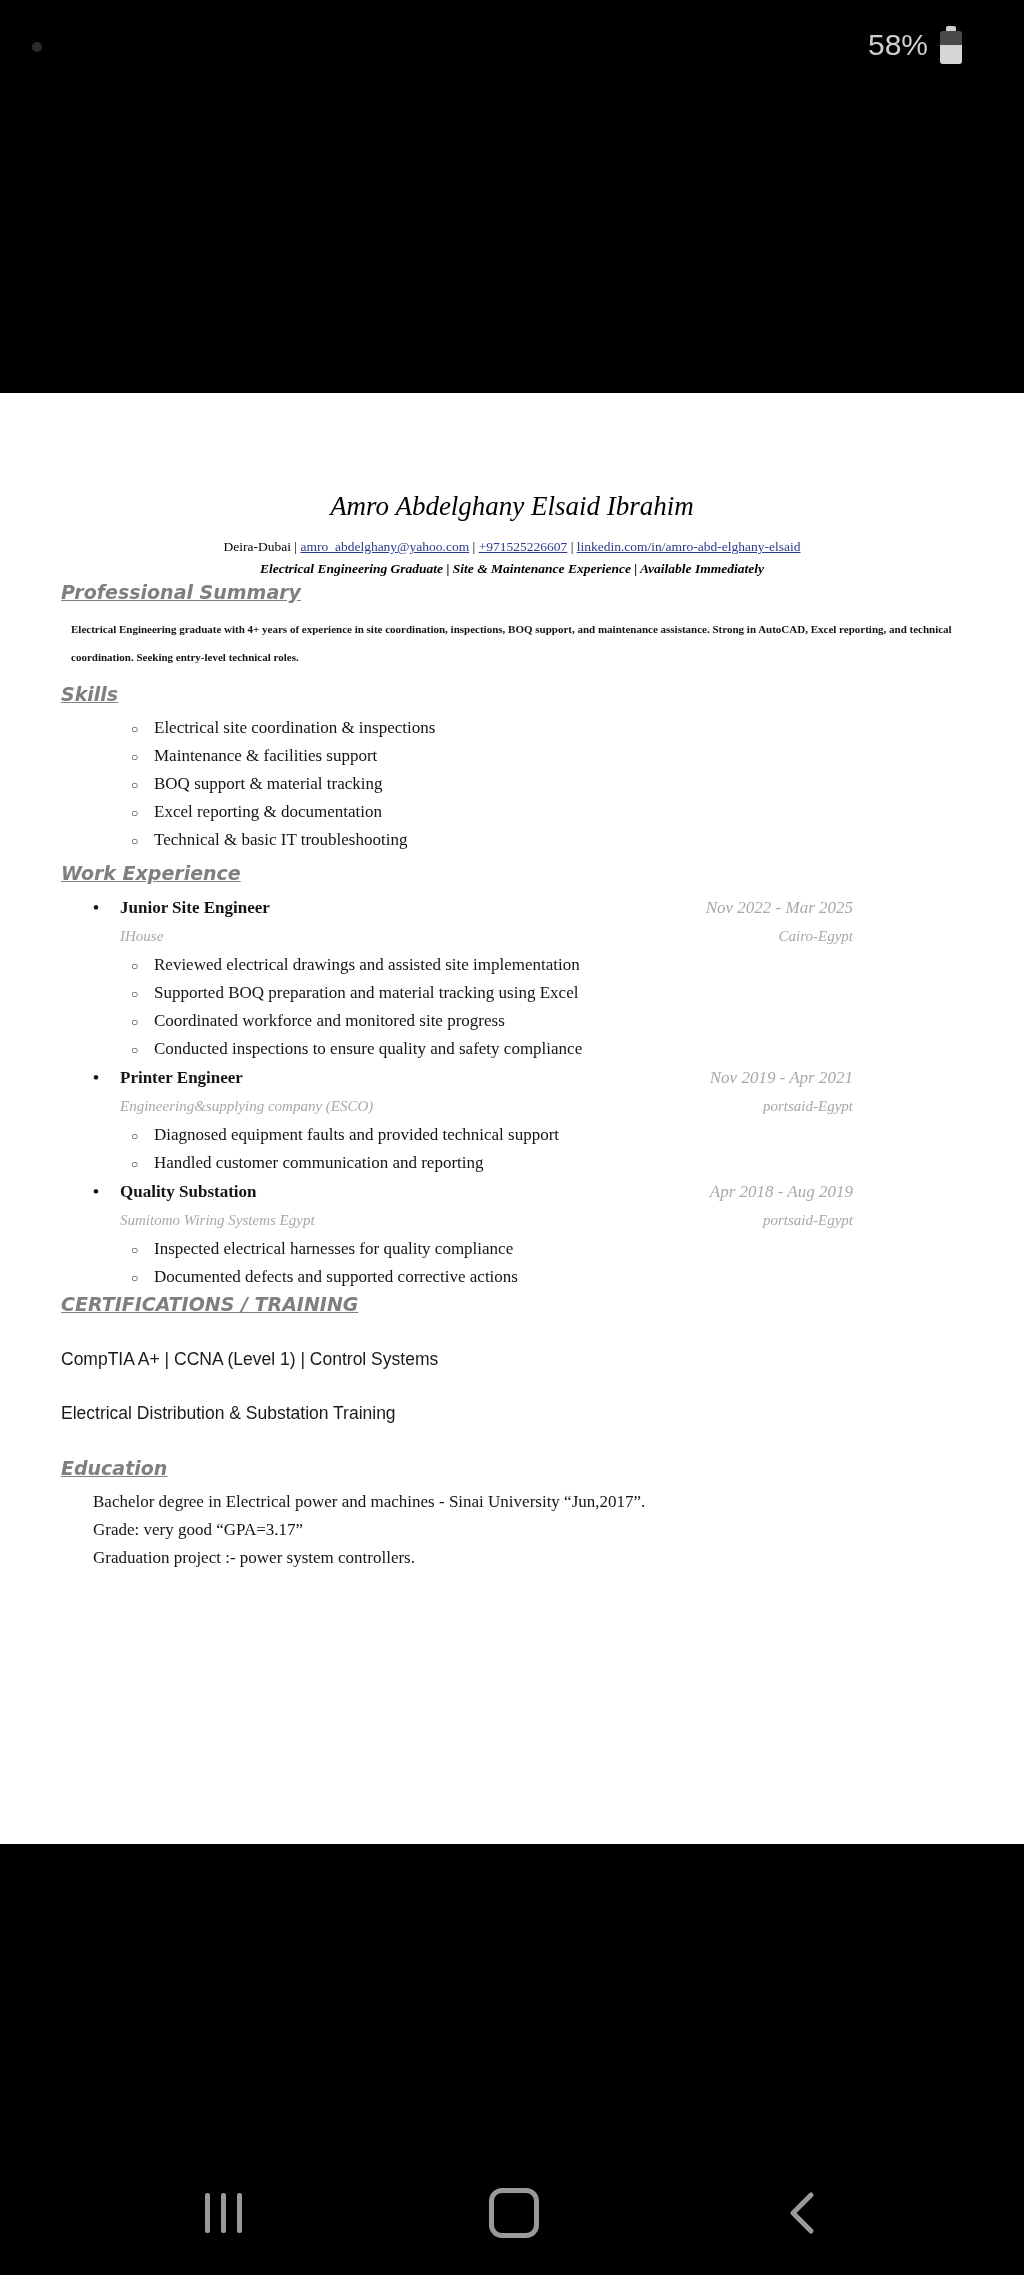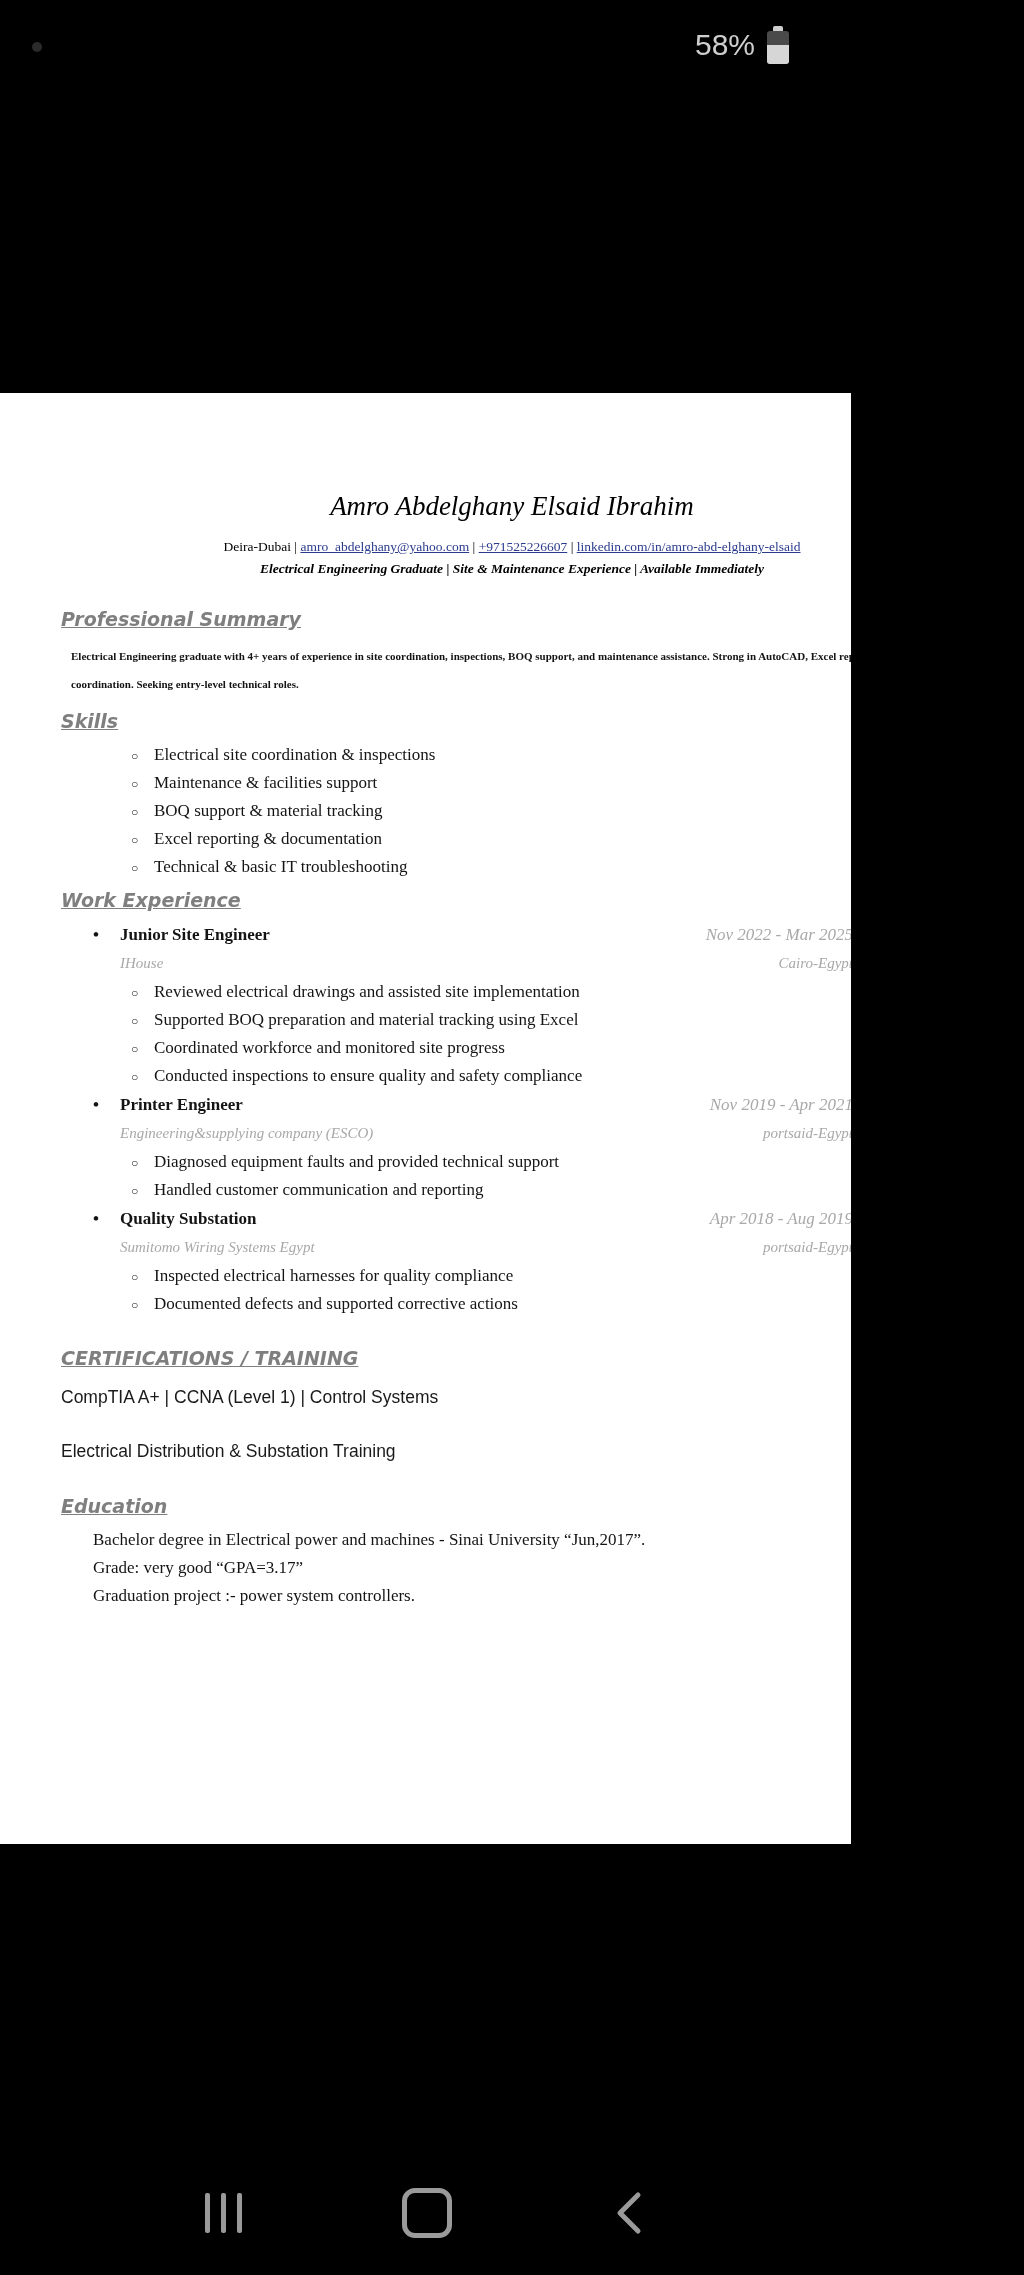--- a/index.html
+++ b/index.html
@@ -1,18 +1,18 @@
 <!DOCTYPE html>
 <html><head>
 <meta charset="utf-8">
 <style>
   html, body { margin: 0; padding: 0; background: #000; }
   .screen {
     position: relative;
-    width: 851px;
+    width: 1024px;
     height: 2275px;
     background: #000;
     overflow: hidden;
     font-family: "Liberation Serif", serif;
   }
 
   
   .status-bar { position: absolute; top: 0; left: 0; right: 0; height: 90px; }
   .camera-dot {
     position: absolute; left: 32px; top: 42px;
@@ -75,21 +75,21 @@
   .sec-heading {
     font-family: "DejaVu Sans", sans-serif;
     font-weight: bold;
     font-style: italic;
     font-size: 19px;
     line-height: 26px;
     color: #7f7f7f;
     text-decoration: underline;
     margin: 0 0 7px 0;
   }
-  .mt-loose { margin-top: 27px; }
+  .mt-loose { }
   .mt-tight { margin-top: 6px; }
   .mt-med   { margin-top: 28px; }
 
   .summary-text {
     margin: 10px;
     font-size: 11px;
     line-height: 28px;
     color: #141414;
     font-weight: bold;
   }
@@ -147,21 +147,21 @@
     color: #a8a8a8;
   }
 
   .cert-line {
     margin: 26px 0 0 0;
     font-family: "Liberation Sans", sans-serif;
     font-size: 17.5px;
     line-height: 28px;
     color: #1a1a1a;
   }
-  .cert-line.first { margin-top: 12px; }
+  .cert-line.first { margin-top: 28px; }
 
   .edu-line {
     margin: 0 0 0 32px;
     font-size: 17px;
     line-height: 28px;
     color: #141414;
   }
 
   
   .nav-bar {

